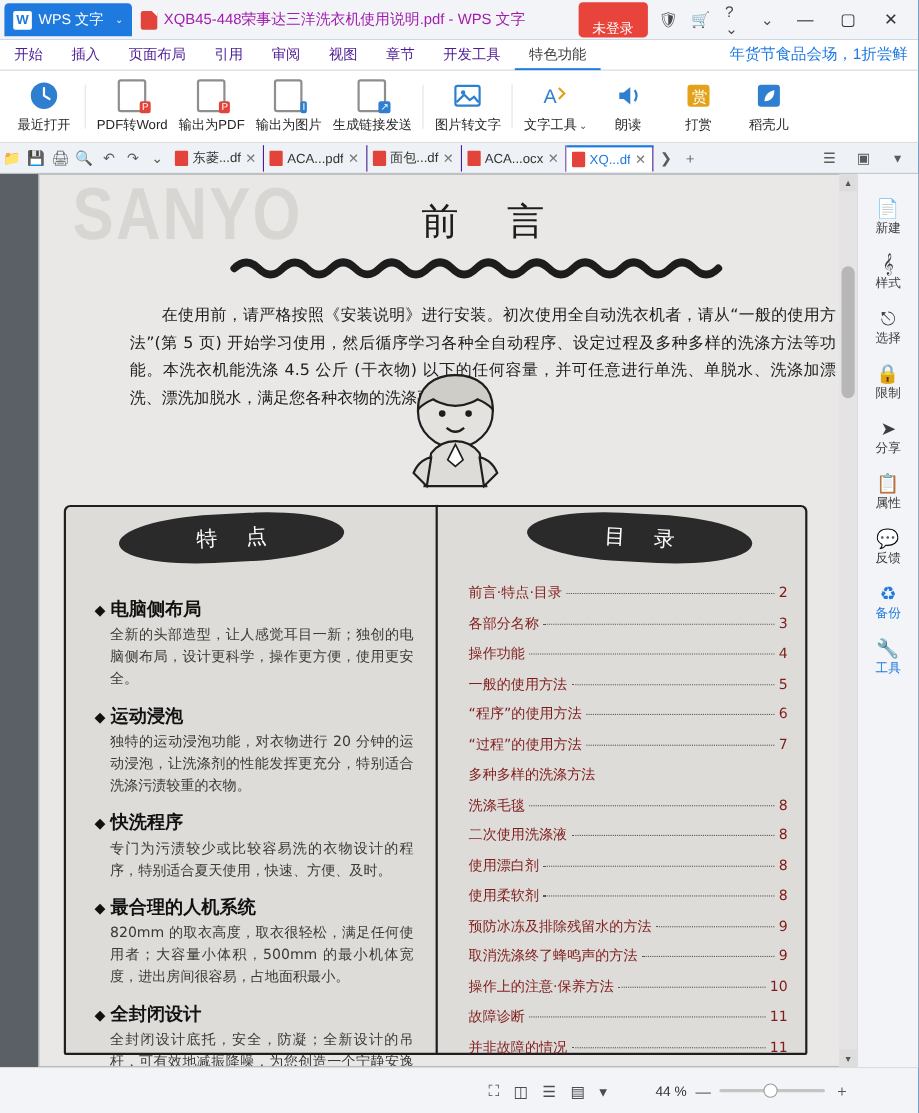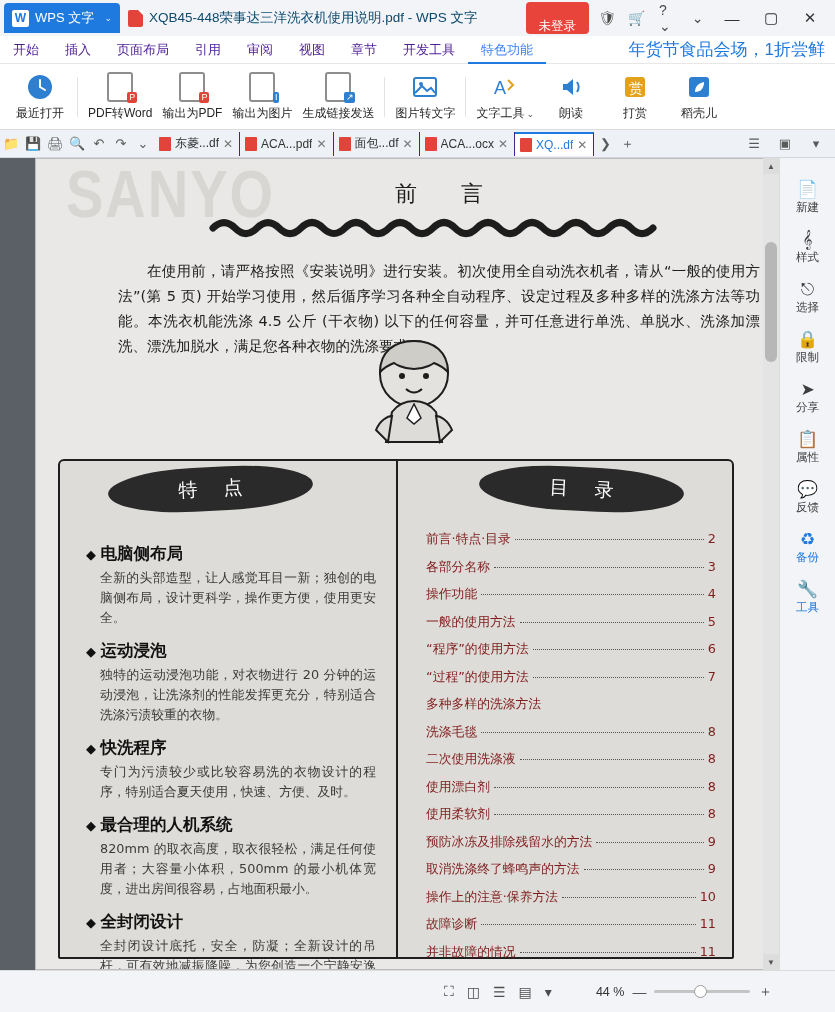--- a/index.html
+++ b/index.html
@@ -37,21 +37,21 @@
     width: 17px; height: 17px; background: #fff; color: #1f7ae0;
     font-weight: bold; font-size: 12px; border-radius: 2px;
     display: flex; align-items: center; justify-content: center;
   }
   .wps-tab .caret { font-size: 9px; margin-left: auto; opacity: .9; }
 
   .doc-title {
     flex: 1;
     text-align: center;
     font-size: 13.5px;
-    color: #0c4a6e;
+    color: #a21caf;
     display: flex; align-items: flex-end; justify-content: center;
     gap: 6px;
     margin-left: -40px;
   }
   .pdf-ico {
     width: 15px; height: 17px; background: #e2443b; border-radius: 2px;
     position: relative;
   }
   .pdf-ico::after {
     content: ""; position: absolute; right: 0; top: 0;
@@ -76,22 +76,22 @@
   .menubar {
     position: absolute; top: 36px; left: 0; width: 835px; height: 28px;
     background: #fff;
     display: flex; align-items: center;
     font-size: 13px;
     border-bottom: 1px solid #e7e7e7;
   }
   .menu-item {
     padding: 0 13px; height: 28px; line-height: 28px; color: #4c1d95; cursor: pointer;
   }
-  .menu-item.active { color: #3b82f6; border-bottom: 2px solid #1f7ae0; font-weight: normal; }
-  .promo { margin-left: auto; color: #1f7ae0; font-size: 17px; padding-right: 10px; cursor: pointer; }
+  .menu-item.active { color: #404040; border-bottom: 2px solid #1f7ae0; font-weight: normal; }
+  .promo { margin-left: auto; color: #1f7ae0; font-size: 14px; padding-right: 10px; cursor: pointer; }
 
   
   .ribbon {
     position: absolute; top: 64px; left: 0; width: 835px; height: 66px;
     background: #fff;
     display: flex; align-items: center;
     border-bottom: 1px solid #dcdcdc;
     padding-left: 8px;
   }
   .rb {
@@ -150,21 +150,21 @@
   .page-inner { position: relative; width: 100%; height: 100%; padding: 14px 60px 0 60px; }
 
   .wm {
     position: absolute; left: 30px; top: 2px;
     font-size: 56px; font-weight: bold; color: #d7d6d2;
     letter-spacing: 2px; font-family: "Liberation Sans", sans-serif;
     transform: scaleY(1.2);
   }
 
   .title-cn {
-    text-align: center; font-size: 22px; letter-spacing: 44px;
+    text-align: center; font-size: 34px; letter-spacing: 44px;
     color: #1d1d1d; margin: 6px 0 0 44px; font-weight: 500;
     font-family: "DejaVu Sans", sans-serif;
   }
   .squig { display: block; margin: 6px auto 0; }
 
   .intro {
     margin: 18px 22px 0 22px; font-size: 14.5px; line-height: 25px;
     color: #202020; text-align: justify; text-indent: 2em;
     font-family: "DejaVu Sans", sans-serif;
   }

